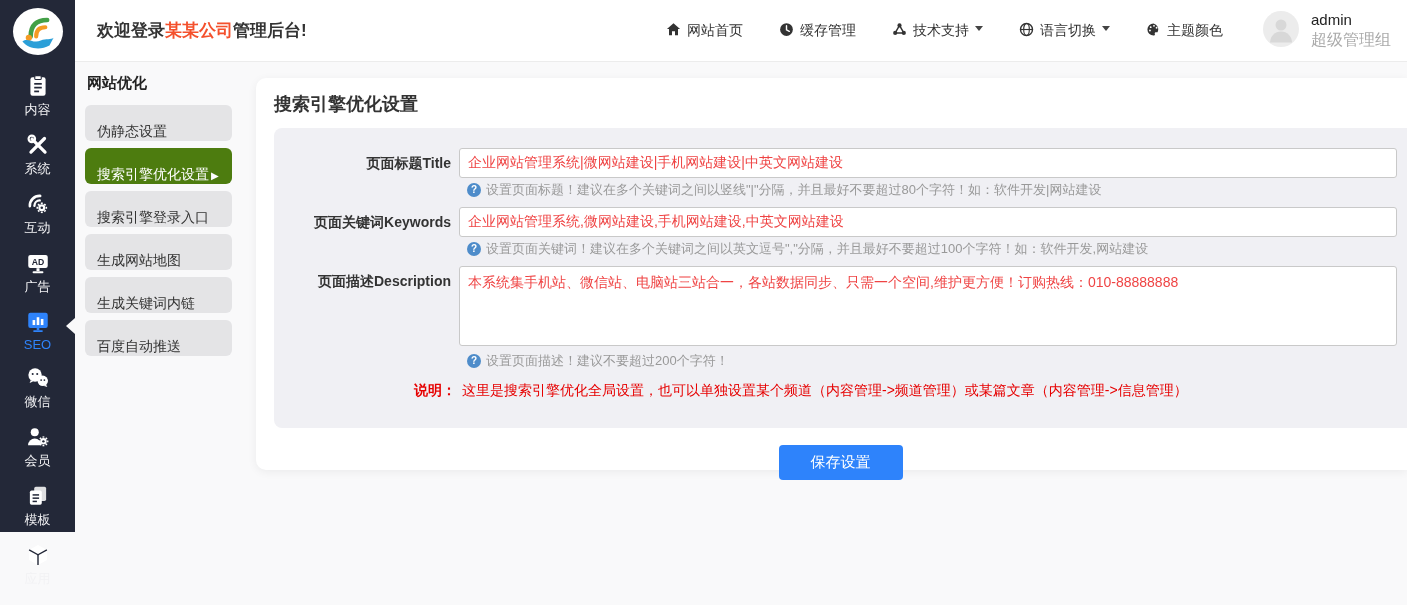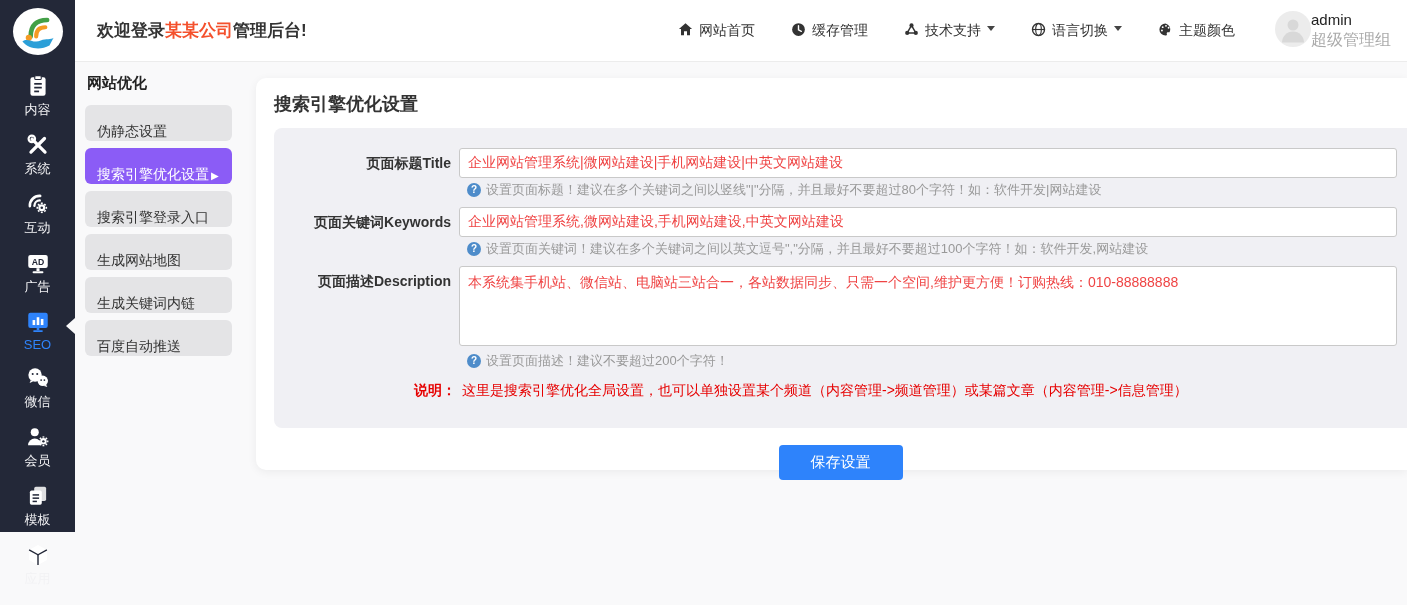--- a/index.html
+++ b/index.html
@@ -30,34 +30,34 @@
   .right { flex:1; display:flex; flex-direction:column; min-width:0; }
 
   .topbar { height:62px; flex:0 0 62px; background:#fff; border-bottom:1px solid #ececec;
     display:flex; align-items:center; padding:0 16px 0 22px; }
   .page-welcome { font-size:17px; font-weight:bold; color:#333; margin:0; white-space:nowrap; }
   .page-welcome .company { color:#f4502c; }
   .topnav { margin-left:auto; display:flex; align-items:center; gap:36px; }
   .nav-item { display:flex; align-items:flex-start; gap:6px; font-size:14px; color:#333; cursor:pointer; white-space:nowrap; }
   .nav-item svg { display:block; }
   .caret { width:0; height:0; border:4px solid transparent; border-top:5px solid #444; margin-top:4px; }
-  .user { display:flex; align-items:center; gap:0; margin-left:4px; cursor:pointer; }
+  .user { display:flex; align-items:center; gap:12px; margin-left:4px; cursor:pointer; }
   .user-meta { display:flex; flex-direction:column; line-height:1.25; }
   .user-name { font-size:15px; color:#222; }
   .user-role { font-size:16px; color:#aaa; }
 
   .content { flex:1; display:flex; background:#f9f9fa; min-height:0; }
 
   
   .submenu { width:173px; flex:0 0 173px; padding:12px 16px 0 10px; }
   .submenu-title { font-size:15px; font-weight:bold; color:#222; margin:0 0 12px 2px; }
   .menu-item { background:#e4e4e6; border-radius:6px; height:36px; line-height:36px;
     padding:8px 12px; font-size:14px; color:#333; margin-bottom:7px; cursor:pointer;
     white-space:nowrap; overflow:hidden; }
-  .menu-item.active { background:#8b5cf6; color:#fff; }
+  .menu-item.active { background:#4d7c0f; color:#fff; }
   .menu-item .m-arrow { font-size:10px; margin-left:2px; }
 
   
   .main { flex:1; min-width:0; }
   .card { background:#fff; border-radius:10px 0 0 10px; margin:16px 0 0 8px; height:392px;
     box-shadow:0 2px 10px rgba(0,0,0,.06); padding:14px 0 0 18px; }
   .card-title { font-size:18px; font-weight:bold; color:#333; margin:0 0 12px 0; }
   .panel { background:#f0f0f4; border-radius:8px 0 0 8px; padding:20px 10px 28px 0; }
 
   .form-row { display:flex; }

